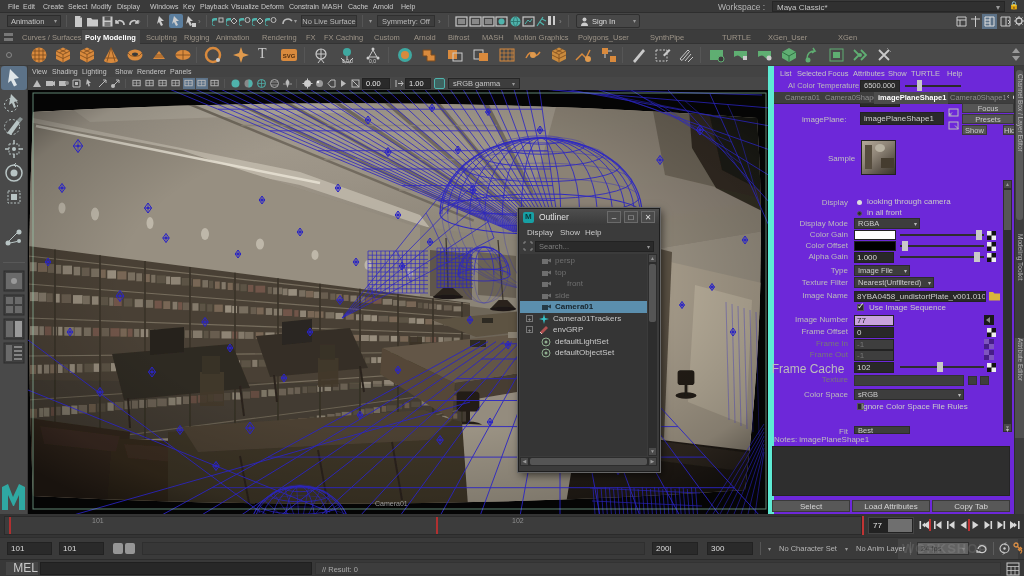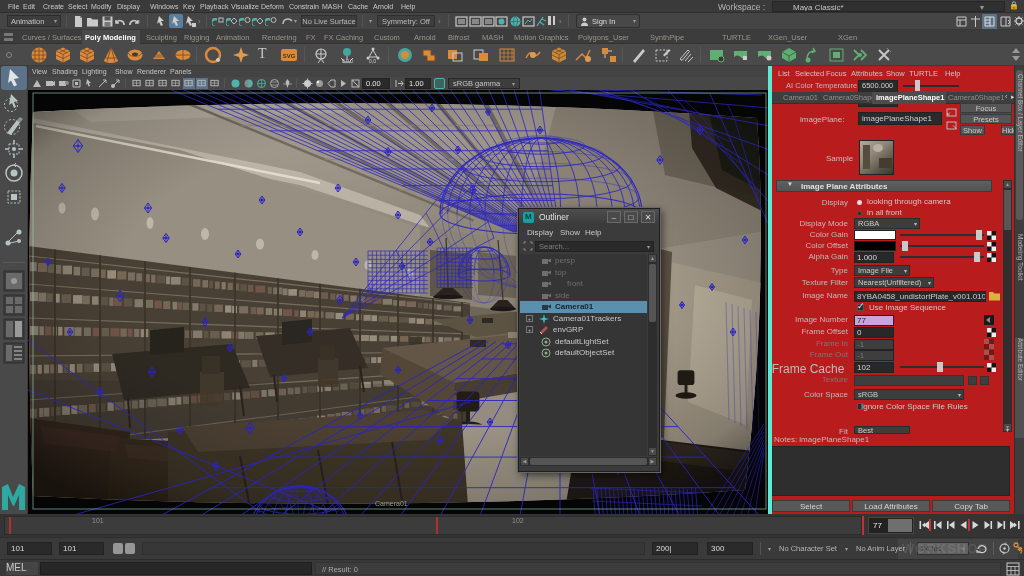--- a/index.html
+++ b/index.html
@@ -18,21 +18,21 @@
     <span class="abs tx" style="left:183px;top:3px;font-size:7px;color:#c9c9c9">Key</span>
     <span class="abs tx" style="left:200px;top:3px;font-size:7px;color:#c9c9c9">Playback</span>
     <span class="abs tx" style="left:231px;top:3px;font-size:7px;color:#c9c9c9">Visualize</span>
     <span class="abs tx" style="left:261px;top:3px;font-size:7px;color:#c9c9c9">Deform</span>
     <span class="abs tx" style="left:289px;top:3px;font-size:7px;color:#c9c9c9">Constrain</span>
     <span class="abs tx" style="left:322px;top:3px;font-size:7px;color:#c9c9c9">MASH</span>
     <span class="abs tx" style="left:348px;top:3px;font-size:7px;color:#c9c9c9">Cache</span>
     <span class="abs tx" style="left:373px;top:3px;font-size:7px;color:#c9c9c9">Arnold</span>
     <span class="abs tx" style="left:401px;top:3px;font-size:7px;color:#c9c9c9">Help</span>
     <span class="abs tx" style="left:718px;top:2px;font-size:8.5px;color:#b5b5b5">Workspace :</span>
-    <div class="abs ddown" style="left:772px;top:1px;width:233px;height:11px;padding:0 20px;font-size:8px;line-height:11px;background:#303030">Maya Classic*<span style="float:right;color:#999">▾</span></div>
+    <div class="abs ddown" style="left:772px;top:1px;width:233px;height:11px;padding:0 4px;font-size:8px;line-height:11px;background:#303030">Maya Classic*<span style="float:right;color:#999">▾</span></div>
     <div class="abs" style="left:1009px;top:1px;width:9px;height:11px;color:#aaa;font-size:8px">🔒</div>
   </div>
 <div class="abs" style="left:0;top:13px;width:1024px;height:17px;background:#454545;border-bottom:1px solid #393939">
     <div class="abs ddown" style="left:7px;top:2px;width:54px;height:12px;padding:0 3px;font-size:7.5px;line-height:11px;background:#3d3d3d;border:1px solid #2c2c2c">Animation<span style="float:right;color:#999;font-size:6px">▾</span></div>
     <div class="abs" style="left:66px;top:2px;width:1px;height:12px;background:#333;border-right:1px solid #555"></div>
     <svg class="abs" style="left:72px;top:2px" width="13" height="13" viewBox="0 0 13 13">
       <path d="M3,1 h5 l2,2 v9 h-7 z" fill="#c9c9c9"></path>
       <path d="M8,1 l2,2 h-2 z" fill="#8a8a8a"></path>
     </svg>
     <svg class="abs" style="left:86px;top:2px" width="13" height="13" viewBox="0 0 13 13">
@@ -1658,21 +1658,21 @@
       <div class="abs" style="left:1px;top:1px;width:7px;height:7px;background:#4a4a4a;color:#999;font-size:5px;text-align:center;line-height:7px">▲</div>
       <div class="abs" style="left:1px;bottom:1px;width:7px;height:7px;background:#4a4a4a;color:#999;font-size:5px;text-align:center;line-height:7px">▼</div>
       <div class="abs" style="left:1px;top:10px;width:7px;height:58px;background:#555;border-radius:2px"></div>
     </div>
     <div class="abs" style="left:1px;top:248px;width:137px;height:9px;background:#2d2d2d">
       <div class="abs" style="left:1px;top:1px;width:7px;height:7px;background:#4a4a4a;color:#999;font-size:5px;text-align:center;line-height:7px">◀</div>
       <div class="abs" style="right:1px;top:1px;width:7px;height:7px;background:#4a4a4a;color:#999;font-size:5px;text-align:center;line-height:7px">▶</div>
       <div class="abs" style="left:10px;top:1px;width:117px;height:7px;background:#555;border-radius:2px"></div>
     </div>
   </div>
-<div class="abs" style="left:768px;top:66px;width:246px;height:448px;background:#b91c1c;border-left:4px solid #5eead4">
+<div class="abs" style="left:768px;top:66px;width:246px;height:448px;background:#6d28d9;border-left:6px solid #5eead4">
     <span class="abs" style="left:6px;top:2.5px;font-size:7.5px;color:#c5c5c5">List</span>
     <span class="abs" style="left:23px;top:2.5px;font-size:7.5px;color:#c5c5c5">Selected</span>
     <span class="abs" style="left:54px;top:2.5px;font-size:7.5px;color:#c5c5c5">Focus</span>
     <span class="abs" style="left:79px;top:2.5px;font-size:7.5px;color:#c5c5c5">Attributes</span>
     <span class="abs" style="left:114px;top:2.5px;font-size:7.5px;color:#c5c5c5">Show</span>
     <span class="abs" style="left:137px;top:2.5px;font-size:7.5px;color:#c5c5c5">TURTLE</span>
     <span class="abs" style="left:173px;top:2.5px;font-size:7.5px;color:#c5c5c5">Help</span>
     <span class="abs" style="left:14px;top:15px;font-size:7.5px;color:#bbb">AI Color Temperature</span>
     <div class="abs field" style="left:86px;top:14px;width:40px;height:27px;font-size:7.5px;line-height:10px">6500.000</div>
     <div class="abs" style="left:131px;top:19px;width:56px;height:2px;background:#2a2a2a"></div>
@@ -1701,24 +1701,20 @@
     <div class="abs" style="left:188px;top:59px;width:25px;height:10px;background:#555;border:1px solid #3a3a3a;color:#ccc;font-size:7.5px;text-align:center;line-height:9px">Show</div>
     <div class="abs" style="left:229px;top:59px;width:25px;height:10px;background:#555;border:1px solid #3a3a3a;color:#ccc;font-size:7.5px;line-height:9px">Hide</div>
     <span class="abs" style="left:54px;top:88px;font-size:8px;color:#c0c0c0">Sample</span>
     <div class="abs" style="left:87px;top:74px;width:35px;height:35px;border:1px solid #222;background:linear-gradient(140deg,#b3a898 0%,#8f8578 40%,#5a5248 75%,#3a352d 100%)">
       <div class="abs" style="left:3px;top:4px;width:7px;height:24px;background:#564d3e"></div>
       <div class="abs" style="left:13px;top:3px;width:10px;height:8px;background:#b8b1a2;border-radius:50%"></div>
       <div class="abs" style="left:19px;top:17px;width:13px;height:10px;background:#453c2f"></div>
     </div>
   </div>
 <div class="abs" style="left:768px;top:66px;width:246px;height:448px;overflow:hidden">
-    <div class="abs" style="left:8px;top:114px;width:216px;height:12px;background:linear-gradient(#616161,#525252);border:1px solid #3c3c3c">
-      <span style="position:absolute;left:10px;top:-0.5px;font-size:6px;color:#ddd">▼</span>
-      <span style="position:absolute;left:24px;top:0.5px;font-size:8px;font-weight:bold;color:#e0e0e0">Image Plane Attributes</span>
-    </div>
     <span class="abs" style="left:0px;top:132px;width:80px;text-align:right;font-size:8px;color:#bcbcbc">Display</span>
     <div class="abs" style="left:89px;top:134px;width:5px;height:5px;border-radius:50%;background:#ddd"></div>
     <span class="abs" style="left:99px;top:131px;font-size:8px;color:#c9c9c9">looking through camera</span>
     <div class="abs" style="left:89px;top:145px;width:5px;height:5px;border-radius:50%;background:#2a2a2a;border:1px solid #555"></div>
     <span class="abs" style="left:99px;top:142px;font-size:8px;color:#c9c9c9">in all front</span>
     <span class="abs" style="left:0px;top:153px;width:80px;text-align:right;font-size:8px;color:#bcbcbc">Display Mode</span>
     <div class="abs" style="left:86px;top:152px;width:66px;height:11px;background:#3d3d3d;border:1px solid #2c2c2c;font-size:7.5px;line-height:10px;color:#ccc;padding:0 3px">RGBA<span style="position:absolute;right:2px;top:0;color:#bbb;font-size:6px">▾</span></div>
     <span class="abs" style="left:0px;top:164px;width:80px;text-align:right;font-size:8px;color:#bcbcbc">Color Gain</span>
     <div class="abs" style="left:86px;top:164px;width:42px;height:10px;background:#fff;border:1px solid #222"></div>
     <div class="abs" style="left:132px;top:167.5px;width:84px;height:2px;background:#2e2e2e"></div>
@@ -1908,20 +1904,20 @@
       <circle cx="6.5" cy="6.5" r="1.2" fill="#c9c9c9"></circle>
     </svg>
     <svg class="abs" style="left:1012px;top:4px" width="12" height="13" viewBox="0 0 12 13">
       <circle cx="4" cy="3" r="2" fill="none" stroke="#d98a3d" stroke-width="1.3"></circle>
       <path d="M5.5,4.5 L10,9 m-2,-4 l2,2 m-4,0 l2,2 M10,9 l-1.5,2.5" stroke="#d98a3d" stroke-width="1.3" fill="none"></path>
     </svg>
     <div class="abs" style="left:898px;top:1px;width:120px;height:20px;background:rgba(255,255,255,0.05)"></div>
     <span class="abs" style="left:902px;top:3px;font-size:13px;font-weight:bold;color:rgba(255,255,255,0.10);letter-spacing:1px">WORKSHOP</span>
   </div>
 <div class="abs" style="left:0;top:559px;width:1024px;height:17px;background:#383838;border-top:1px solid #2c2c2c">
-    <div class="abs" style="left:6px;top:2px;width:32px;height:13px;background:#454545;color:#c9c9c9;font-size:10px;text-align:left;line-height:12px">MEL</div>
+    <div class="abs" style="left:6px;top:2px;width:32px;height:13px;background:#454545;color:#c9c9c9;font-size:12px;text-align:right;line-height:12px">MEL</div>
     <div class="abs" style="left:40px;top:2px;width:272px;height:13px;background:#272727;border:1px solid #1f1f1f"></div>
     <div class="abs" style="left:315px;top:2px;width:686px;height:13px;background:#3d3d3d;border:1px solid #333"></div>
     <span class="abs" style="left:322px;top:5px;font-size:7.5px;color:#a8a8a8">// Result: 0</span>
     <svg class="abs" style="left:1006px;top:2px" width="14" height="14" viewBox="0 0 14 14">
       <rect x="1" y="1" width="12" height="12" fill="none" stroke="#c9c9c9"></rect>
       <path d="M1,4.5 h12 M5,4.5 v8.5 M9,4.5 v8.5 M1,8.5 h12" stroke="#c9c9c9" stroke-width="0.8"></path>
     </svg>
   </div>
 </body></html>

